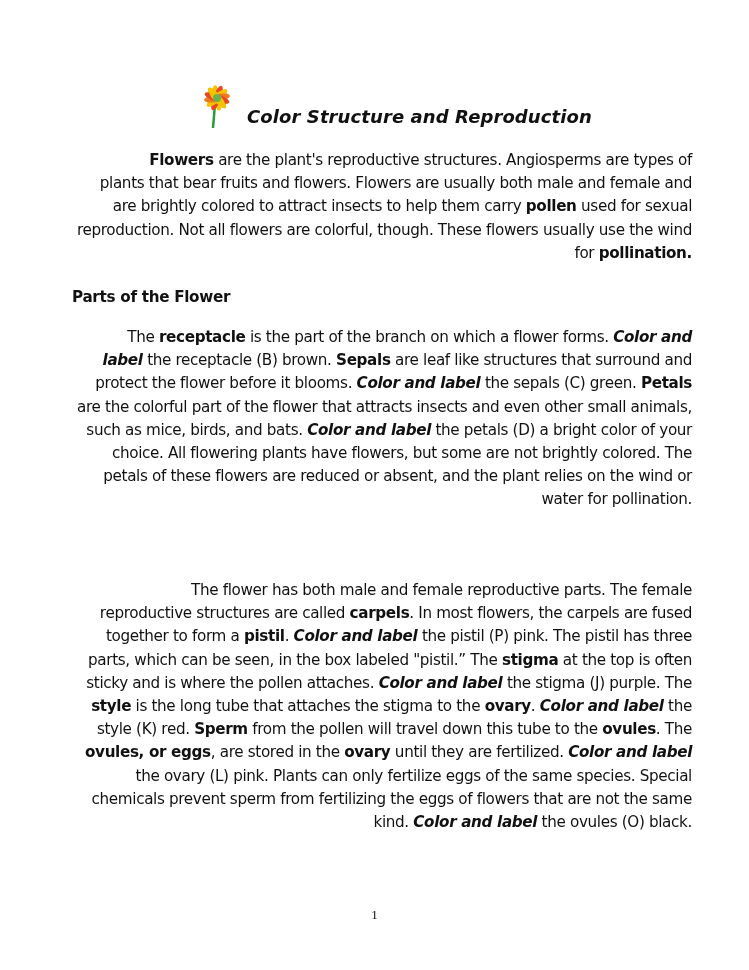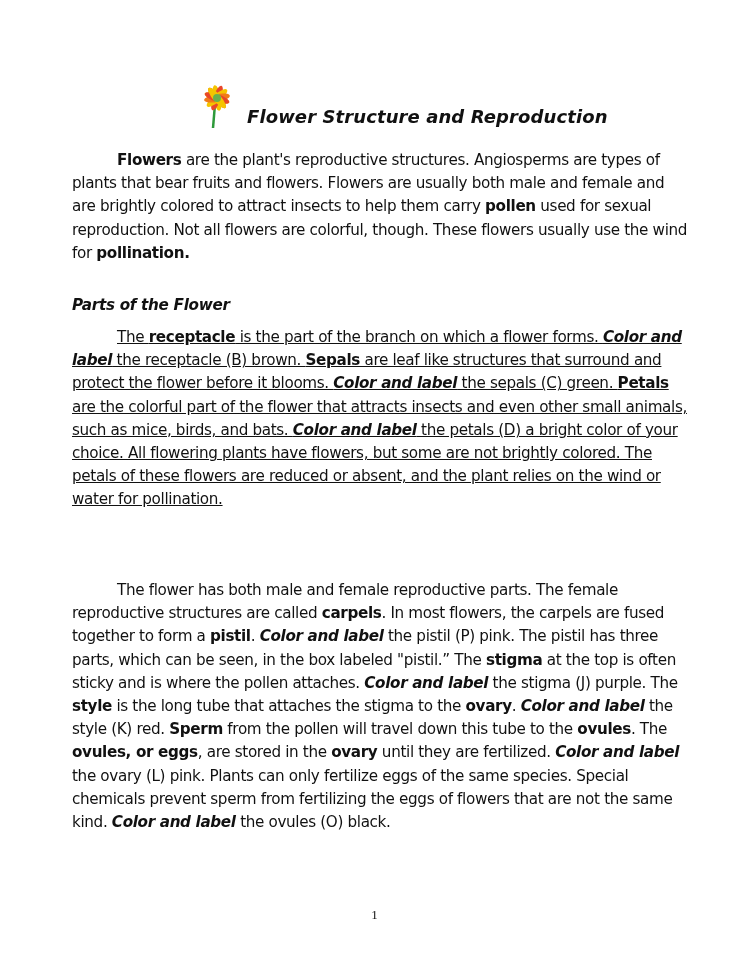--- a/index.html
+++ b/index.html
@@ -11,24 +11,24 @@
   .title-row { position: absolute; left: 193px; top: 80px; height: 50px; }
   .flower-icon { position: absolute; left: 0; top: 0; width: 52px; height: 50px; }
   .title {
     position: absolute; left: 54px; top: 26px; white-space: nowrap;
     font-size: 18px; font-style: italic; font-weight: bold; letter-spacing: 0.1px;
   }
   .body-text {
     position: absolute; left: 72px; width: 620px;
     font-size: 15.2px; line-height: 23.2px; letter-spacing: -0.35px;
   }
-  .indent { text-indent: 45px; }
+  .indent { text-indent: 45px; text-align: right; }
   .p1 { top: 149px; }
-  .heading { position: absolute; left: 72px; top: 296px; font-size: 15.2px; font-weight: bold; letter-spacing: -0.3px; font-style: italic; }
-  .p2 { top: 326px; text-decoration: underline; }
+  .heading { position: absolute; left: 72px; top: 288px; font-size: 15.2px; font-weight: bold; letter-spacing: -0.3px; }
+  .p2 { top: 326px; }
   .p3 { top: 579px; }
   .ci { font-weight: bold; font-style: italic; }
   .page-num {
     position: absolute; left: 0; width: 749px; top: 907px; text-align: center;
     font-family: "Liberation Serif", serif; font-size: 13px;
   }
 </style>
 </head>
 <body>
 
@@ -42,21 +42,21 @@
         <ellipse rx="4" ry="13" fill="#f07a1a" transform="rotate(-40)"></ellipse>
         <ellipse rx="4" ry="13" fill="#f5c400" transform="rotate(-10)"></ellipse>
         <ellipse rx="4" ry="13" fill="#e8462a" transform="rotate(20)"></ellipse>
         <ellipse rx="4" ry="13" fill="#f5c400" transform="rotate(50)"></ellipse>
         <ellipse rx="4" ry="13" fill="#f07a1a" transform="rotate(80)"></ellipse>
         <ellipse rx="4" ry="13" fill="#e8462a" transform="rotate(110)"></ellipse>
         <ellipse rx="4" ry="13" fill="#f5c400" transform="rotate(140)"></ellipse>
         <circle r="4" fill="#6ab04c"></circle>
       </g>
     </svg>
-    <div class="title">Flower Structure and Reproduction</div>
+    <div class="title">Color Structure and Reproduction</div>
   </div>
 
   <p class="body-text indent p1" style="margin:0"><span class="b-run" style="font-weight: bold;">Flowers</span><span> are the plant's reproductive structures.  Angiosperms are types of plants that bear fruits and flowers.  Flowers are usually both male and female and are brightly colored to attract insects to help them carry </span><span class="b-run" style="font-weight: bold;">pollen</span><span> used for sexual reproduction.  Not all flowers are colorful, though.  These flowers usually use the wind for </span><span class="b-run" style="font-weight: bold;">pollination.</span></p>
 
   <div class="heading">Parts of the Flower</div>
 
   <p class="body-text indent p2" style="margin:0"><span>The </span><span class="b-run" style="font-weight: bold;">receptacle</span><span> is the part of the branch on which a flower forms. </span><span class="ci">Color and label</span><span> the receptacle (B) brown.  </span><span class="b-run" style="font-weight: bold;">Sepals</span><span> are leaf like structures that surround and protect the flower before it blooms.  </span><span class="ci">Color and label</span><span> the sepals (C) green.  </span><span class="b-run" style="font-weight: bold;">Petals</span><span> are the colorful part of the flower that attracts insects and even other small animals, such as mice, birds, and bats.  </span><span class="ci">Color and label</span><span> the petals (D) a bright color of your choice.  All flowering plants have flowers, but some are not brightly colored.  The petals of these flowers are reduced or absent, and the plant relies on the wind or water for pollination.</span></p>
 
   <p class="body-text indent p3" style="margin:0"><span>The flower has both male and female reproductive parts.  The female reproductive structures are called </span><span class="b-run" style="font-weight: bold;">carpels</span><span>.  In most flowers, the carpels are fused together to form a </span><span class="b-run" style="font-weight: bold;">pistil</span><span>.  </span><span class="ci">Color and label</span><span> the pistil (P) pink.  The pistil has three parts, which can be seen, in the box labeled "pistil.”  The </span><span class="b-run" style="font-weight: bold;">stigma</span><span> at the top is often sticky and is where the pollen attaches.  </span><span class="ci">Color and label</span><span> the stigma (J) purple.  The </span><span class="b-run" style="font-weight: bold;">style</span><span> is the long tube that attaches the stigma to the </span><span class="b-run" style="font-weight: bold;">ovary</span><span>.  </span><span class="ci">Color and label</span><span> the style (K) red.   </span><span class="b-run" style="font-weight: bold;">Sperm</span><span> from the pollen will travel down this tube to the </span><span class="b-run" style="font-weight: bold;">ovules</span><span>.  The </span><span class="b-run" style="font-weight: bold;">ovules, or eggs</span><span>, are stored in the </span><span class="b-run" style="font-weight: bold;">ovary</span><span> until they are fertilized.  </span><span class="ci">Color and label</span><span> the ovary (L) pink.  Plants can only fertilize eggs of the same species.  Special chemicals prevent sperm from fertilizing the eggs of flowers that are not the same kind.  </span><span class="ci">Color and label</span><span> the ovules (O) black.</span></p>
 

